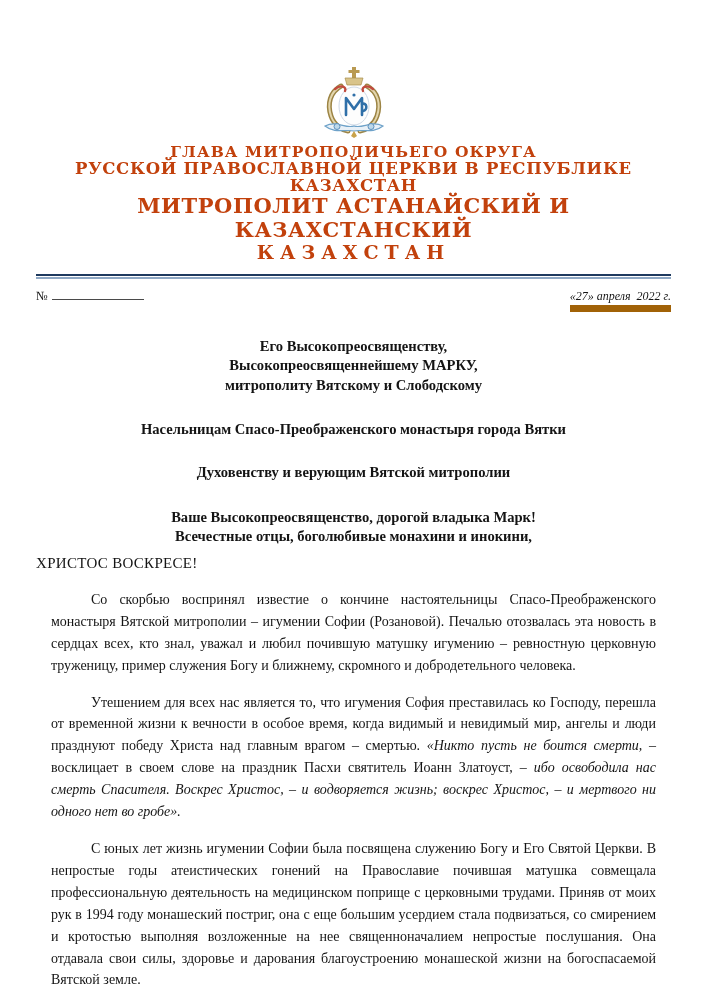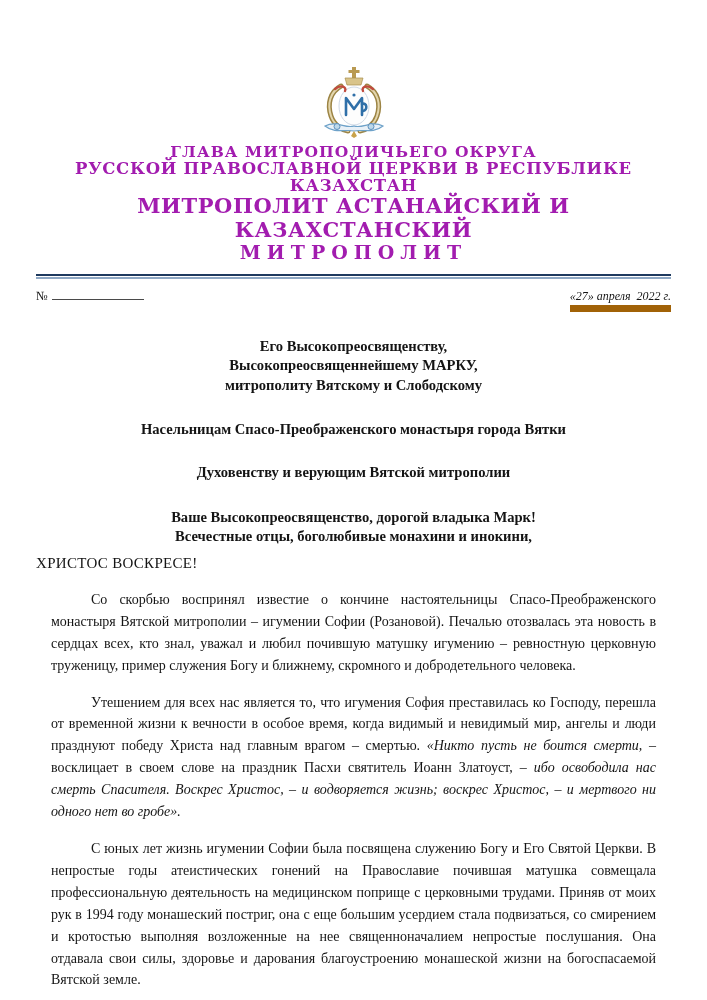--- a/index.html
+++ b/index.html
@@ -32,21 +32,21 @@
     display: flex;
     justify-content: center;
     align-items: flex-end;
     height: 74px;
   }
   .emblem {
     display: block;
   }
   .head-lines {
     margin-top: 6px;
-    color: #a21caf;
+    color: #c2410c;
     font-family: "DejaVu Serif", "Liberation Serif", serif;
     font-weight: 700;
     line-height: 1.04;
     letter-spacing: 0.4px;
     text-align: center;
   }
   .head-line-1 {
     font-size: 15.5px;
     letter-spacing: 1.1px;
   }
@@ -196,21 +196,21 @@
         <circle cx="56" cy="60.5" r="3" fill="#bcd8ea" stroke="#5b8fbd" stroke-width="1"></circle>
 
         <path d="M39 65 l3 5 l-3 2 l-3 -2 z" fill="#c9a24a"></path>
       </svg>
     </div>
 
     <div class="head-lines">
       <div class="head-line-1">ГЛАВА МИТРОПОЛИЧЬЕГО ОКРУГА</div>
       <div class="head-line-2">РУССКОЙ ПРАВОСЛАВНОЙ ЦЕРКВИ В РЕСПУБЛИКЕ КАЗАХСТАН</div>
       <div class="head-line-3">МИТРОПОЛИТ АСТАНАЙСКИЙ И КАЗАХСТАНСКИЙ</div>
-      <div class="head-line-4">МИТРОПОЛИТ</div>
+      <div class="head-line-4">КАЗАХСТАН</div>
     </div>
   </div>
 
   <div class="rule-block">
     <div class="rule-thick"></div>
     <div class="rule-thin"></div>
     <div class="rule-light"></div>
   </div>
 
   <div class="meta-row">

